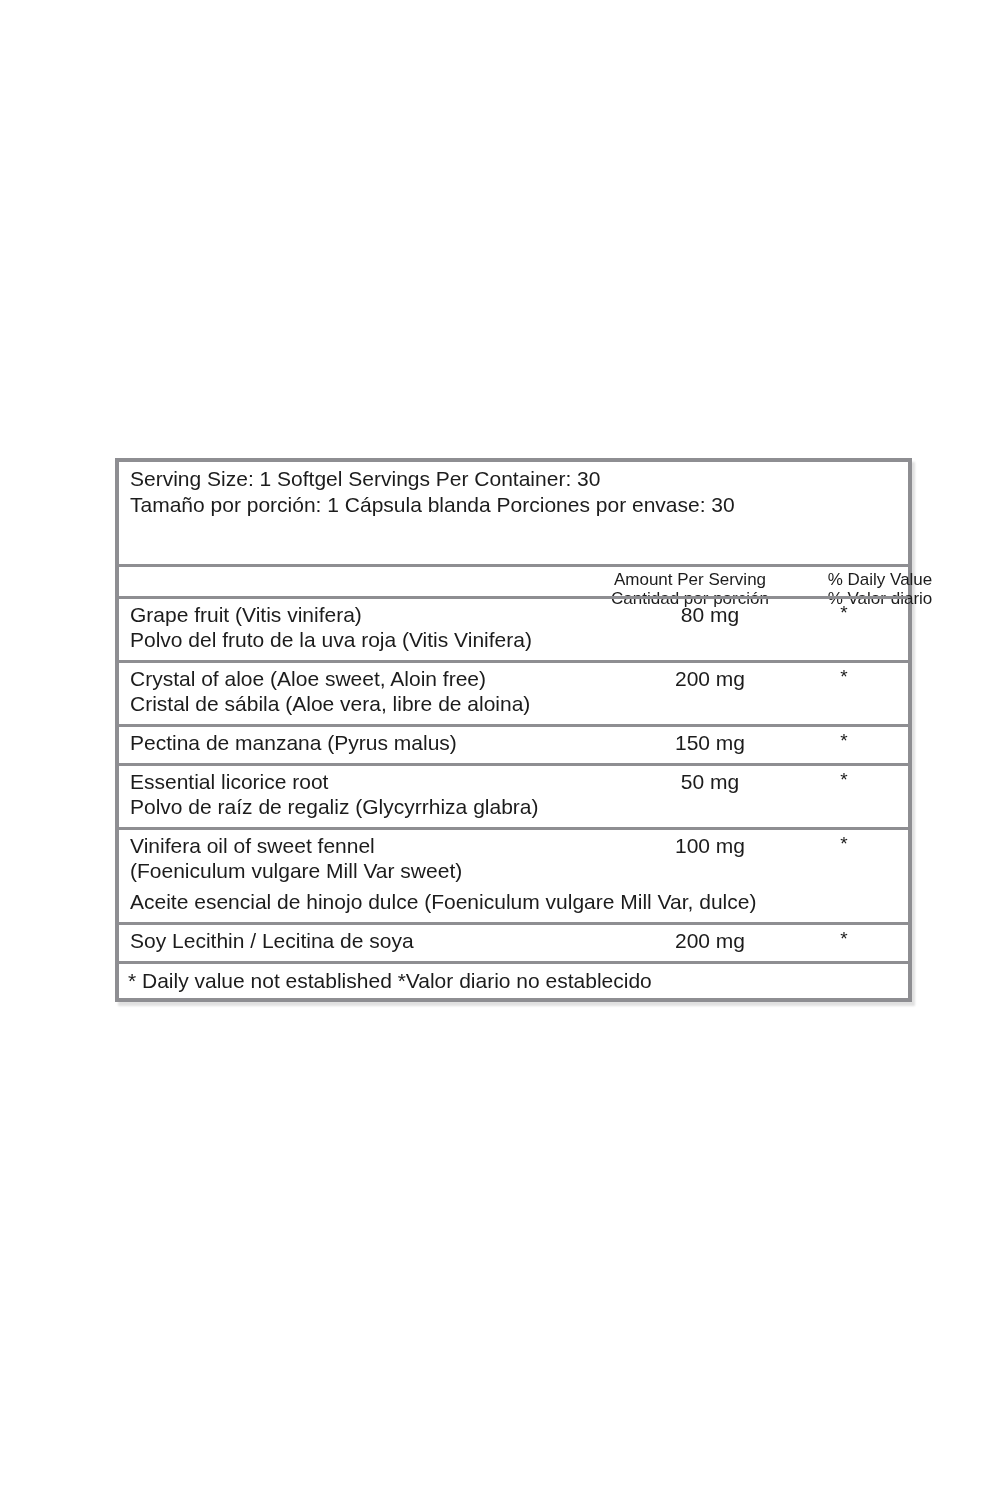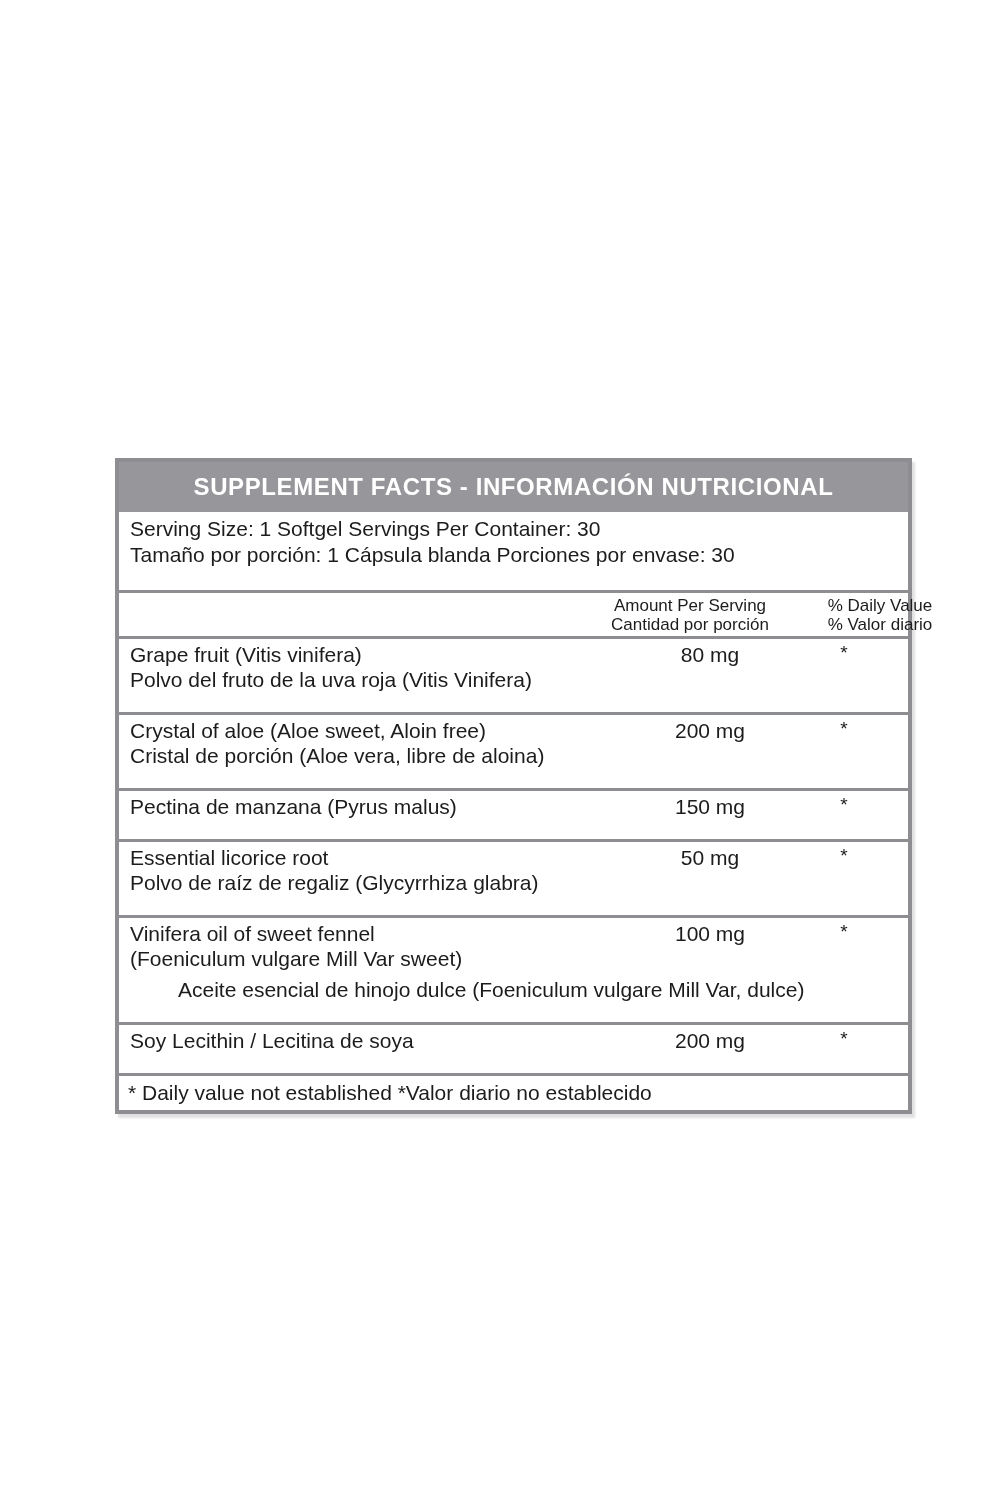--- a/index.html
+++ b/index.html
@@ -33,62 +33,62 @@
     overflow:hidden;
   }
   .serving{
     padding:4px 8px 22px 11px;
     font-size:21px;
     line-height:26px;
   }
   .rule-top{border-top:3px solid var(--line);}
   .colhead{
     position:relative;
-    height:46px;
+    height:32px;
     box-sizing:border-box;
     font-size:17px;
     line-height:19px;
+    margin-top:24px;
   }
   .colhead .amount-head{
     position:absolute;left:471px;top:3px;width:200px;text-align:center;
   }
   .colhead .dv-head{
     position:absolute;left:692px;top:3px;width:138px;text-align:center;
   }
   .row{
     position:relative;
-    padding:3px 8px 20px 11px;
+    padding:3px 8px 8px 11px;
     font-size:21px;
     line-height:25px;
     min-height:25px;
   }
   .row .lines{width:100%;}
   .row .line{white-space:nowrap;}
-  .row .line:nth-child(3){margin-top:6px;margin-left:48px;}
+  .row .line:nth-child(3){margin-top:6px;}
   .row .amount{
     position:absolute;left:511px;top:3px;width:160px;
     text-align:center;font-size:21px;line-height:25px;
   }
   .row .dv{
     position:absolute;left:656px;top:1px;width:138px;
     text-align:center;font-size:19px;line-height:25px;
   }
   .footnote{
     padding:3px 0 4px 9px;
     font-size:21px;
     line-height:27px;
     white-space:nowrap;
   }
 </style>
 </head>
 <body>
 
 <div class="panel">
 
-  <div class="title-band">SUPPLEMENT FACTS - INFORMACIÓN NUTRICIONAL</div>
 
   <div class="serving">
     <div>Serving Size: 1 Softgel Servings Per Container: 30</div>
     <div>Tamaño por porción: 1 Cápsula blanda Porciones por envase: 30</div>
   </div>
 
   <div class="colhead rule-top">
     <div class="amount-head">
       <div>Amount Per Serving</div>
       <div>Cantidad por porción</div>
@@ -105,21 +105,21 @@
           <div class="line">Grape fruit (Vitis vinifera)</div>
           <div class="line">Polvo del fruto de la uva roja (Vitis Vinifera)</div>
         </div>
     <div class="amount">80 mg</div>
     <div class="dv">*</div>
   </div>
 
   <div class="row rule-top">
     <div class="lines">
           <div class="line">Crystal of aloe (Aloe sweet, Aloin free)</div>
-          <div class="line">Cristal de porción (Aloe vera, libre de aloina)</div>
+          <div class="line">Cristal de sábila (Aloe vera, libre de aloina)</div>
         </div>
     <div class="amount">200 mg</div>
     <div class="dv">*</div>
   </div>
 
   <div class="row rule-top">
     <div class="lines">
           <div class="line">Pectina de manzana (Pyrus malus)</div>
         </div>
     <div class="amount">150 mg</div>

